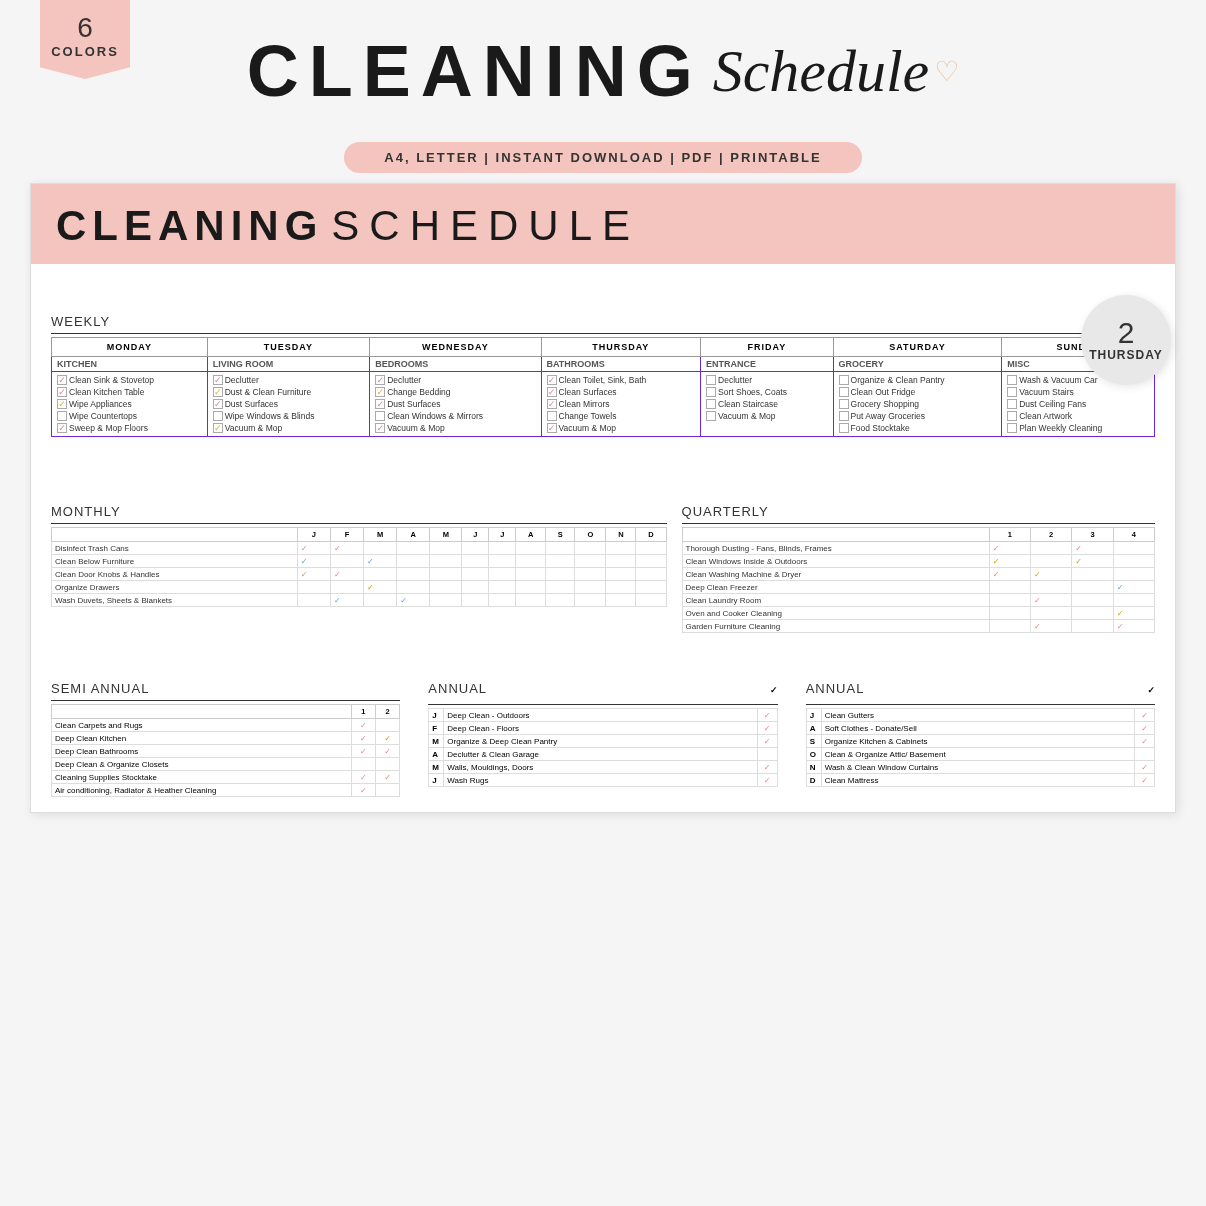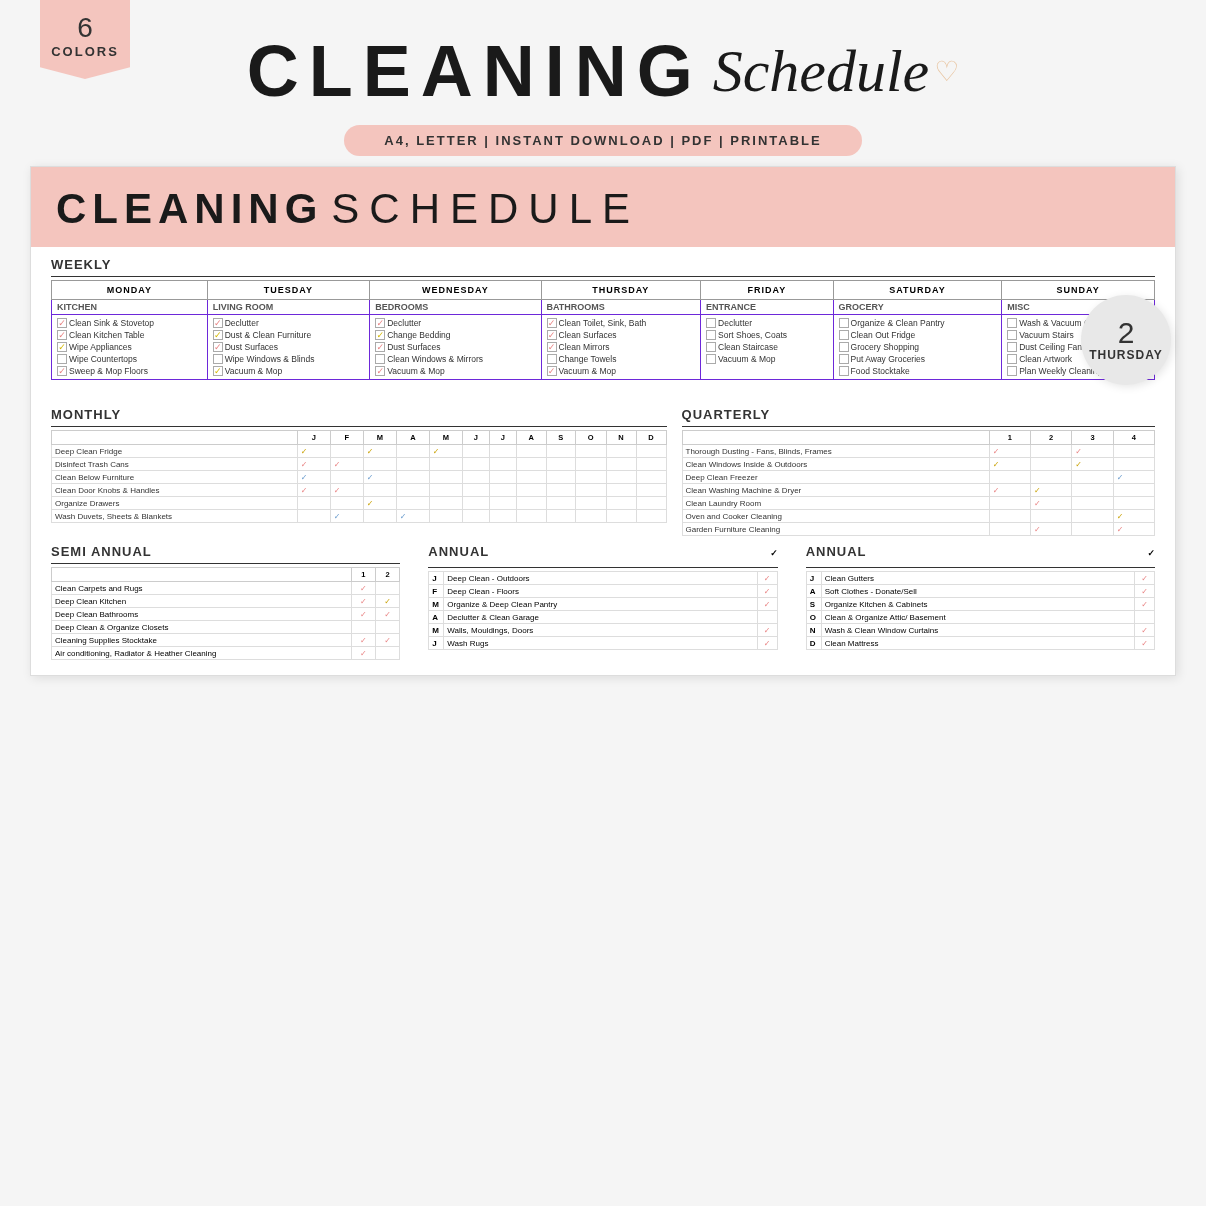--- a/index.html
+++ b/index.html
@@ -82,21 +82,21 @@
     }
     .subtitle-pill {
       background: #f4c5be;
       border-radius: 30px;
       display: inline-block;
       padding: 8px 40px;
       font-size: 13px;
       font-weight: 700;
       letter-spacing: 2px;
       color: #333;
-      margin-top: 5px;
+      margin-top: 22px;
     }
 
     
     .versions-badge {
       position: absolute;
       top: 295px;
       right: 35px;
       width: 90px;
       height: 90px;
       background: #e8e8e8;
@@ -155,25 +155,26 @@
     }
 
     .doc-body {
       padding: 10px 20px 15px;
       font-size: 10px;
     }
 
     
     .section-label {
       font-size: 13px;
-      font-weight: 700;
+      font-weight: 400;
       letter-spacing: 1px;
       color: #333;
       margin-bottom: 4px;
       text-transform: uppercase;
+      margin-top: 40px;
     }
 
     .weekly-table {
       width: 100%;
       border-collapse: collapse;
       margin-bottom: 27px;
       font-size: 9.5px;
     }
     .weekly-table th {
       border: 1px solid #999;
@@ -399,35 +400,20 @@
                 <th>J</th>
                 <th>A</th>
                 <th>S</th>
                 <th>O</th>
                 <th>N</th>
                 <th>D</th>
               </tr>
             </thead>
             <tbody>
               <tr>
-                <td>Deep Clean Fridge</td>
-                <td class="tc"><span class="check-gold">✓</span></td>
-                <td class="tc"></td>
-                <td class="tc"><span class="check-gold">✓</span></td>
-                <td class="tc"></td>
-                <td class="tc"><span class="check-gold">✓</span></td>
-                <td class="tc"></td>
-                <td class="tc"></td>
-                <td class="tc"></td>
-                <td class="tc"></td>
-                <td class="tc"></td>
-                <td class="tc"></td>
-                <td class="tc"></td>
-              </tr>
-              <tr>
                 <td>Disinfect Trash Cans</td>
                 <td class="tc"><span class="check-pink">✓</span></td>
                 <td class="tc"><span class="check-pink">✓</span></td>
                 <td class="tc"></td>
                 <td class="tc"></td>
                 <td class="tc"></td>
                 <td class="tc"></td>
                 <td class="tc"></td>
                 <td class="tc"></td>
                 <td class="tc"></td>
@@ -521,32 +507,32 @@
                 <td class="tc"></td>
               </tr>
               <tr>
                 <td>Clean Windows Inside &amp; Outdoors</td>
                 <td class="tc"><span class="check-gold">✓</span></td>
                 <td class="tc"></td>
                 <td class="tc"><span class="check-gold">✓</span></td>
                 <td class="tc"></td>
               </tr>
               <tr>
+                <td>Clean Washing Machine &amp; Dryer</td>
+                <td class="tc"><span class="check-pink">✓</span></td>
+                <td class="tc"><span class="check-gold">✓</span></td>
+                <td class="tc"></td>
+                <td class="tc"></td>
+              </tr>
+              <tr>
                 <td>Deep Clean Freezer</td>
                 <td class="tc"></td>
                 <td class="tc"></td>
                 <td class="tc"></td>
                 <td class="tc"><span class="check-blue">✓</span></td>
-              </tr>
-              <tr>
-                <td>Clean Washing Machine &amp; Dryer</td>
-                <td class="tc"><span class="check-pink">✓</span></td>
-                <td class="tc"><span class="check-gold">✓</span></td>
-                <td class="tc"></td>
-                <td class="tc"></td>
               </tr>
               <tr>
                 <td>Clean Laundry Room</td>
                 <td class="tc"></td>
                 <td class="tc"><span class="check-pink">✓</span></td>
                 <td class="tc"></td>
                 <td class="tc"></td>
               </tr>
               <tr>
                 <td>Oven and Cooker Cleaning</td>
@@ -560,21 +546,21 @@
                 <td class="tc"></td>
                 <td class="tc"><span class="check-pink">✓</span></td>
                 <td class="tc"></td>
                 <td class="tc"><span class="check-pink">✓</span></td>
               </tr>
             </tbody>
           </table>
         </div>
       </div>
 
-      <div style="display:flex; gap:28px; margin-top:5px;justify-content:flex-end;">
+      <div style="display:flex; gap:28px; margin-top:5px;">
 
         <div style="flex:1;">
           <div class="section-label">SEMI ANNUAL</div>
           <hr class="section-divider">
           <table class="small-table">
             <thead>
               <tr>
                 <th style="text-align:left;"></th>
                 <th>1</th>
                 <th>2</th>

